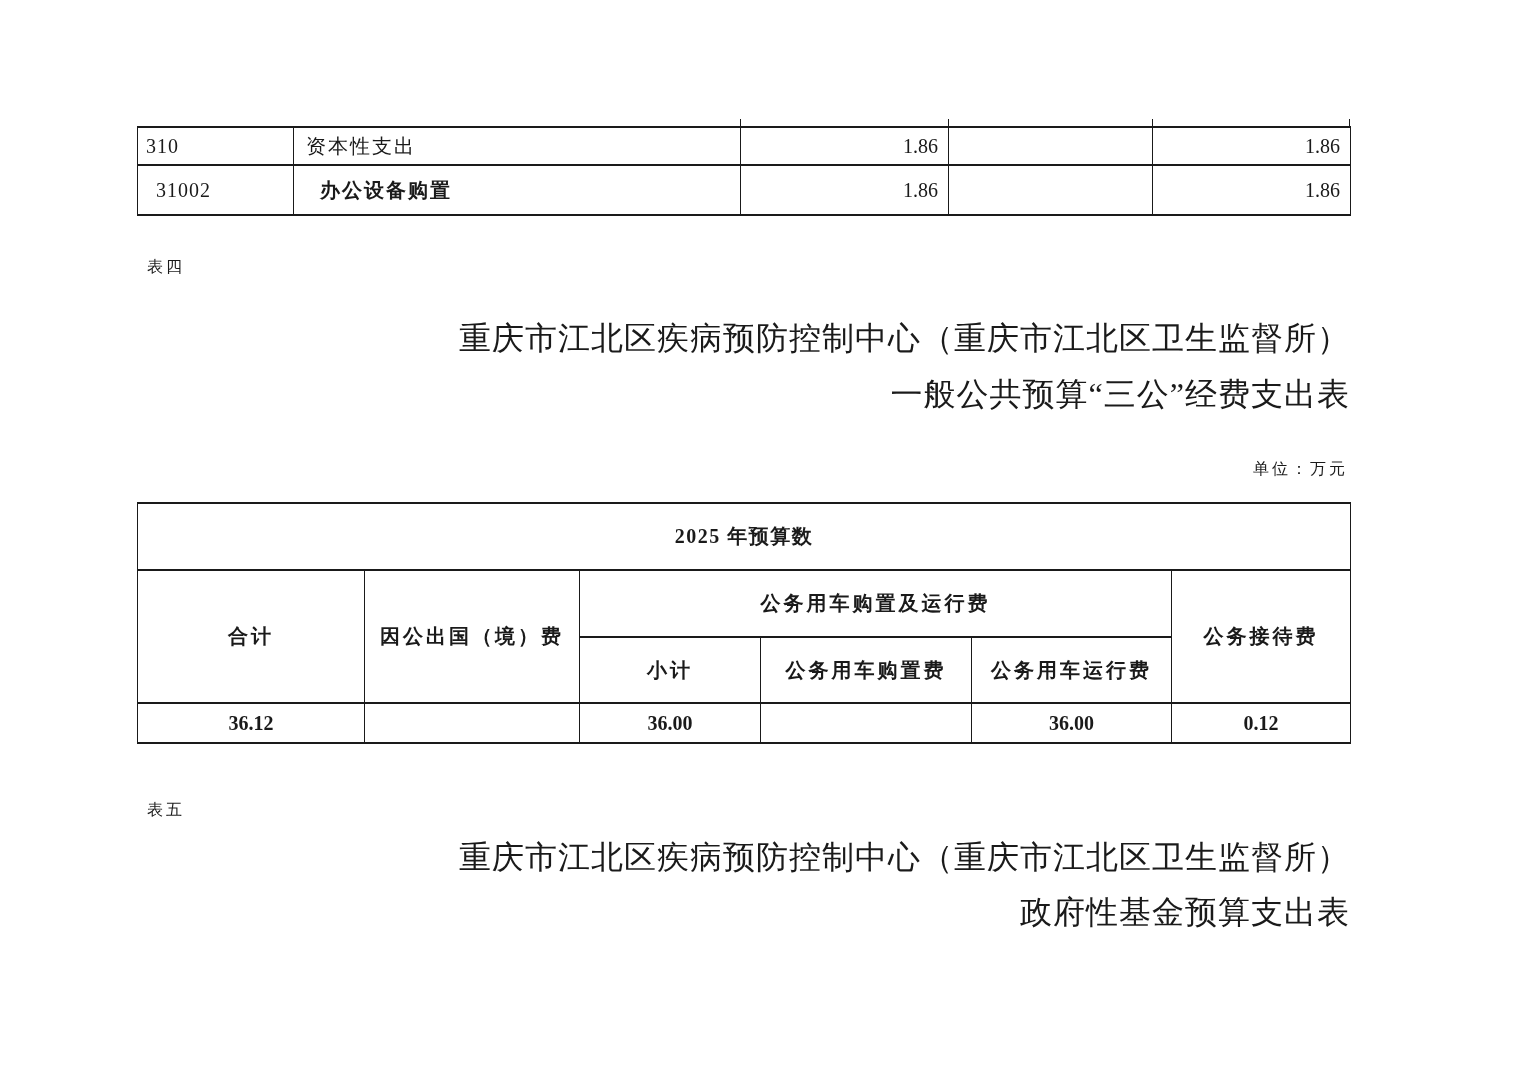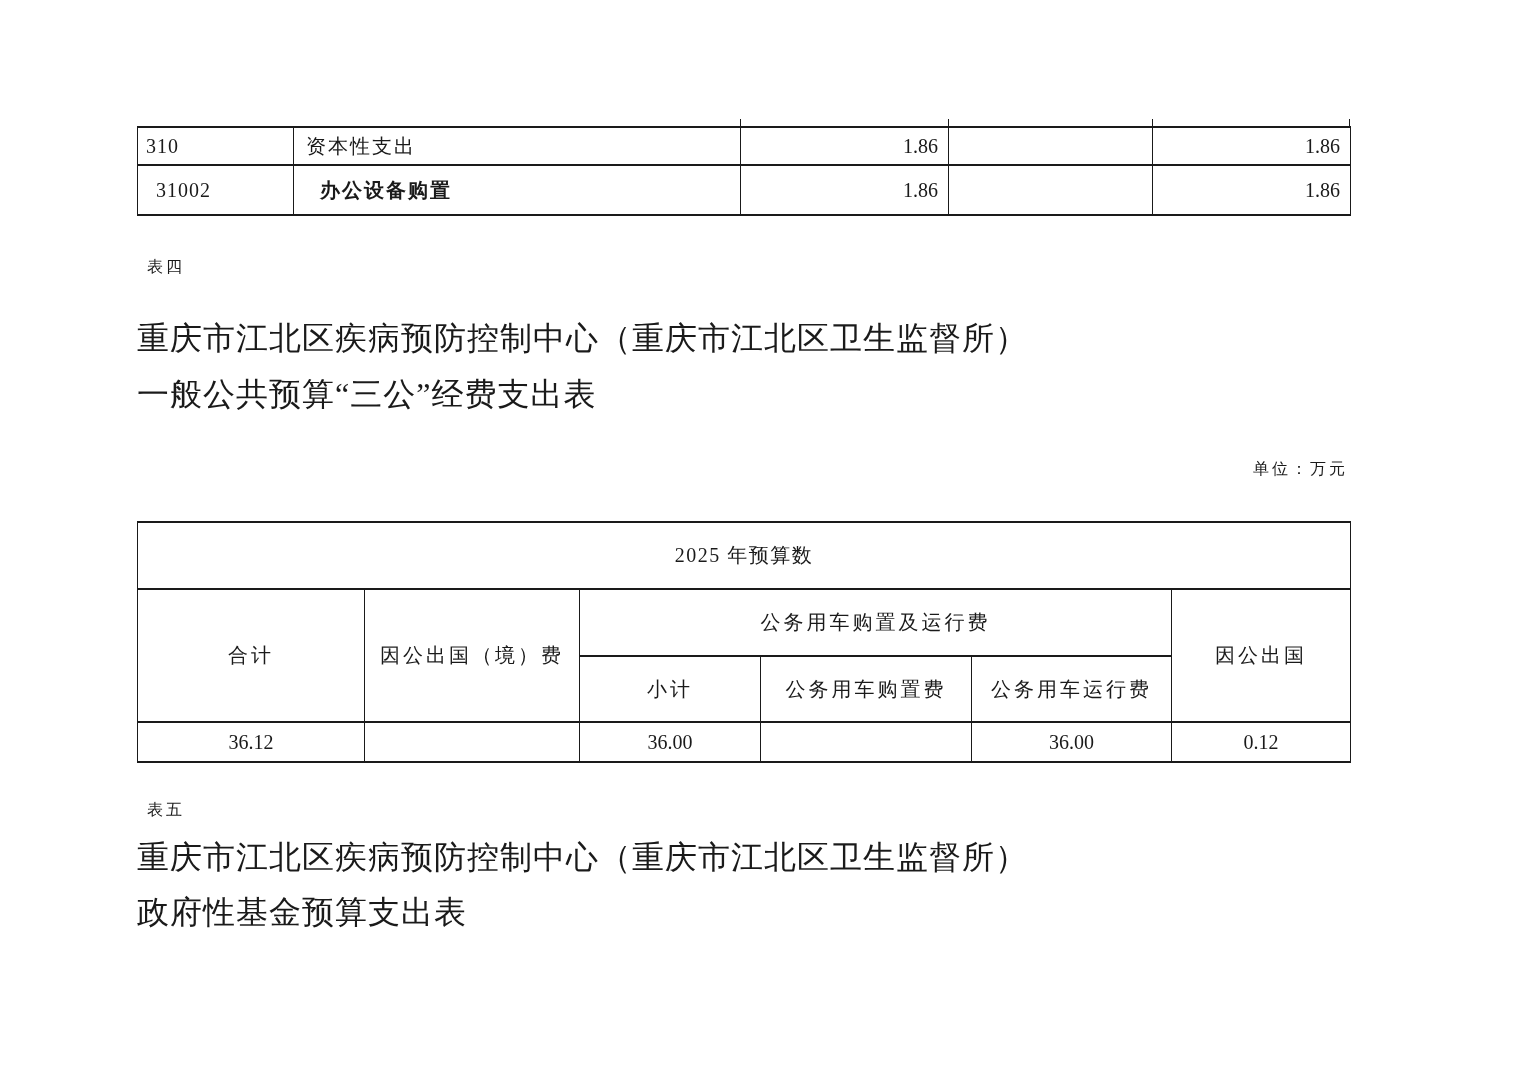--- a/index.html
+++ b/index.html
@@ -54,38 +54,38 @@
   .tbl-label {
     position: absolute;
     left: 147px;
     font-size: 16px;
     letter-spacing: 3px;
   }
   .doc-title {
     position: absolute;
     left: 137px;
     width: 1213px;
-    text-align: left;
+    text-align: right;
     font-size: 32px;
     letter-spacing: 1px;
     white-space: nowrap;
   }
   .unit-note {
     position: absolute;
     left: 137px;
     width: 1213px;
     text-align: right;
     font-size: 16px;
     letter-spacing: 3px;
     padding-right: 2px;
     box-sizing: border-box;
   }
 
   
-  .sg-table { left: 137px; top: 521px; width: 1213px; }
+  .sg-table { left: 137px; top: 502px; width: 1213px; font-weight: bold; }
   .sg-table td { text-align: center; }
   .sg-table tr.sg-r1 { height: 67px; }
   .sg-table tr.sg-r2 { height: 67px; }
   .sg-table tr.sg-r3 { height: 66px; }
   .sg-table tr.sg-r4 { height: 40px; }
   .sg-table td.hdr-cjk { letter-spacing: 3px; }
   .sg-table td.hdr-year { letter-spacing: 1.5px; }
   .sg-table td.val { letter-spacing: 0; }
 
   #lbl-table4 { top: 257px; }
@@ -147,21 +147,21 @@
         <col style="width:179px">
     </colgroup>
     <tbody>
       <tr class="sg-r1">
         <td colspan="6" class="hdr-year">2025 年预算数</td>
       </tr>
       <tr class="sg-r2">
         <td rowspan="2" class="hdr-cjk">合计</td>
         <td rowspan="2" class="hdr-cjk">因公出国（境）费</td>
         <td colspan="3" class="hdr-cjk">公务用车购置及运行费</td>
-        <td rowspan="2" class="hdr-cjk">因公出国</td>
+        <td rowspan="2" class="hdr-cjk">公务接待费</td>
       </tr>
       <tr class="sg-r3">
         <td class="hdr-cjk">小计</td>
         <td class="hdr-cjk">公务用车购置费</td>
         <td class="hdr-cjk">公务用车运行费</td>
       </tr>
       <tr class="sg-r4">
         <td class="val">36.12</td>
         <td class="val"></td>
         <td class="val">36.00</td>

